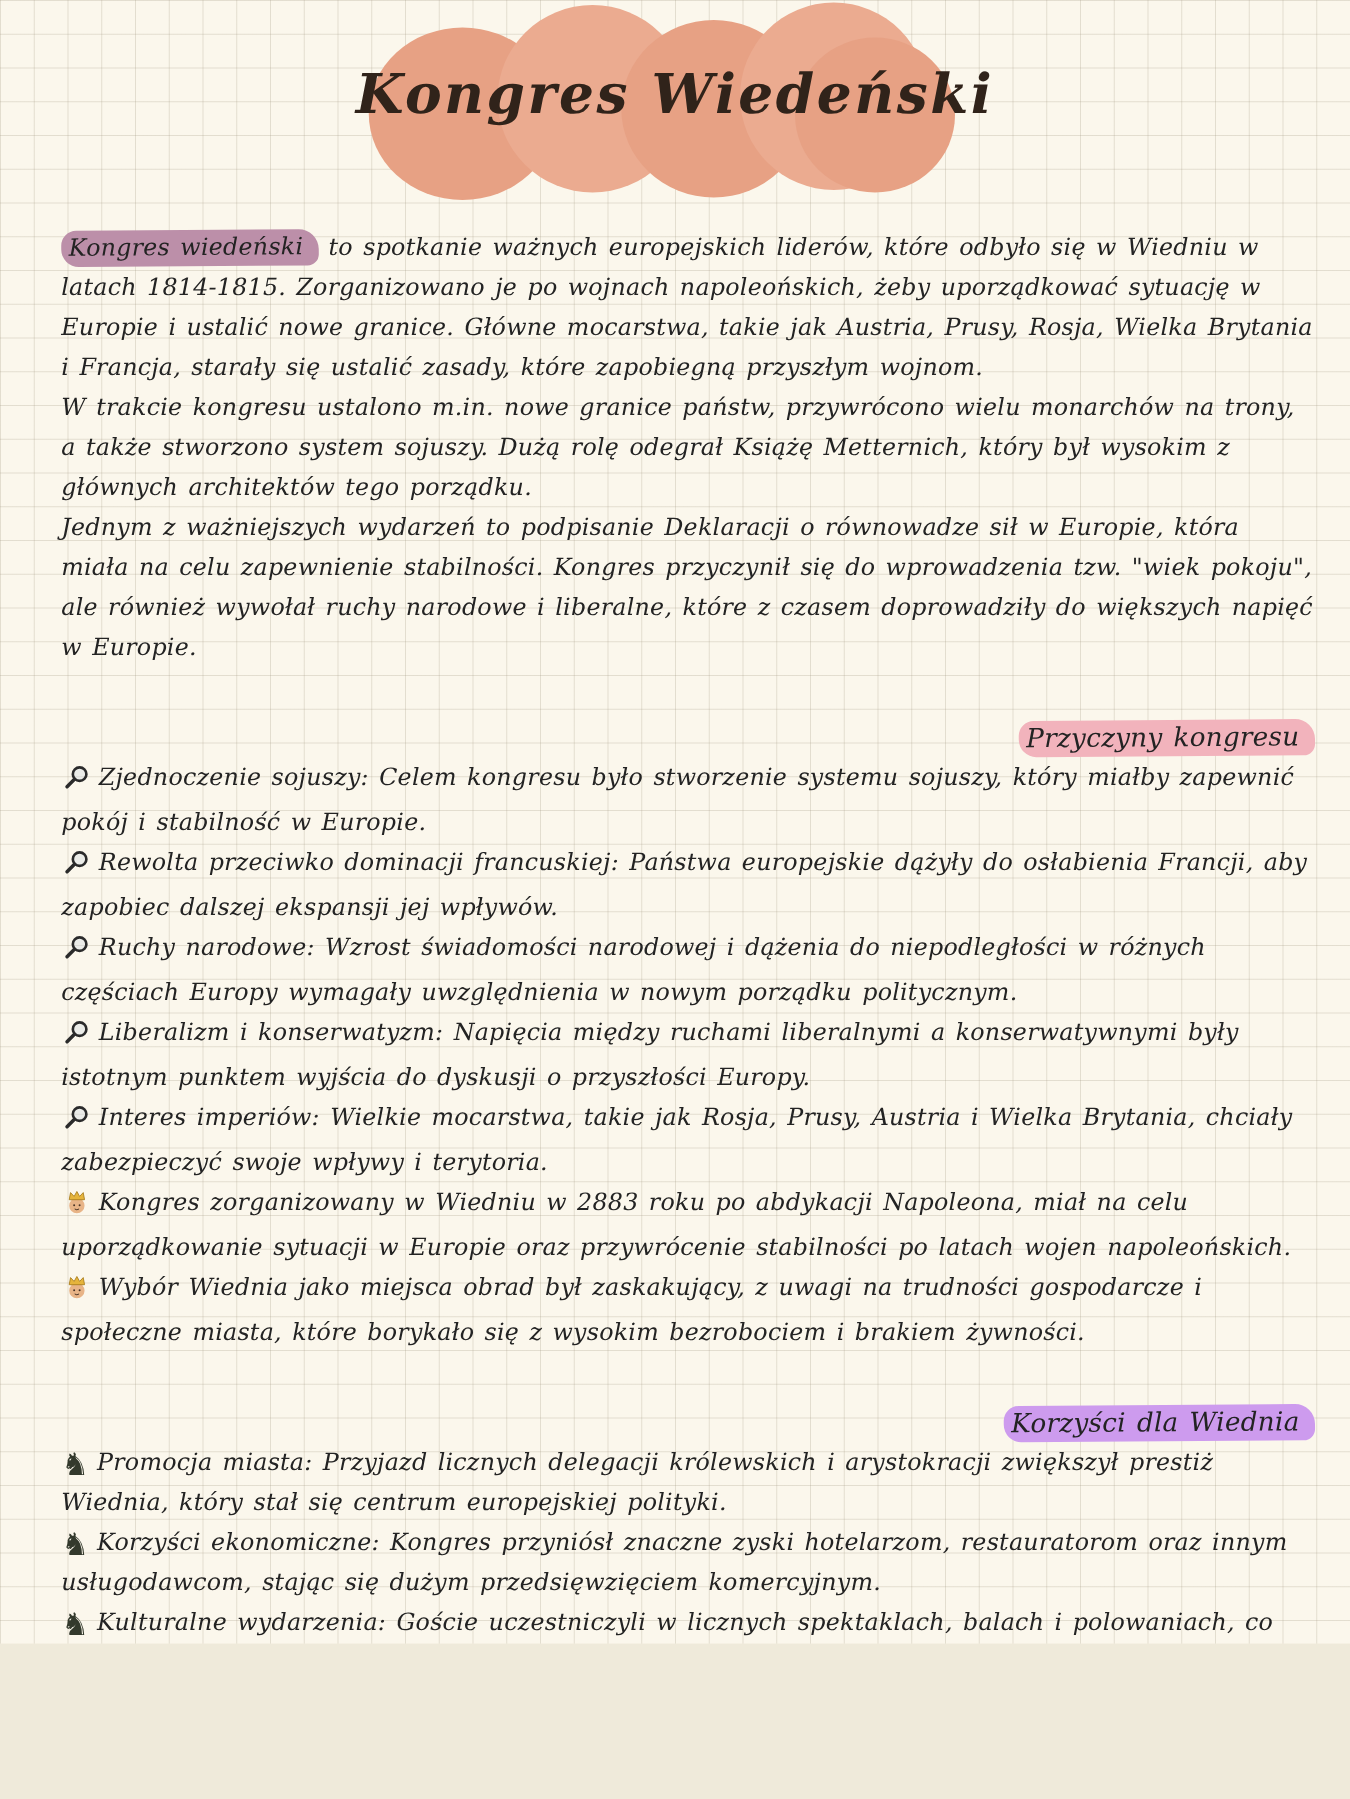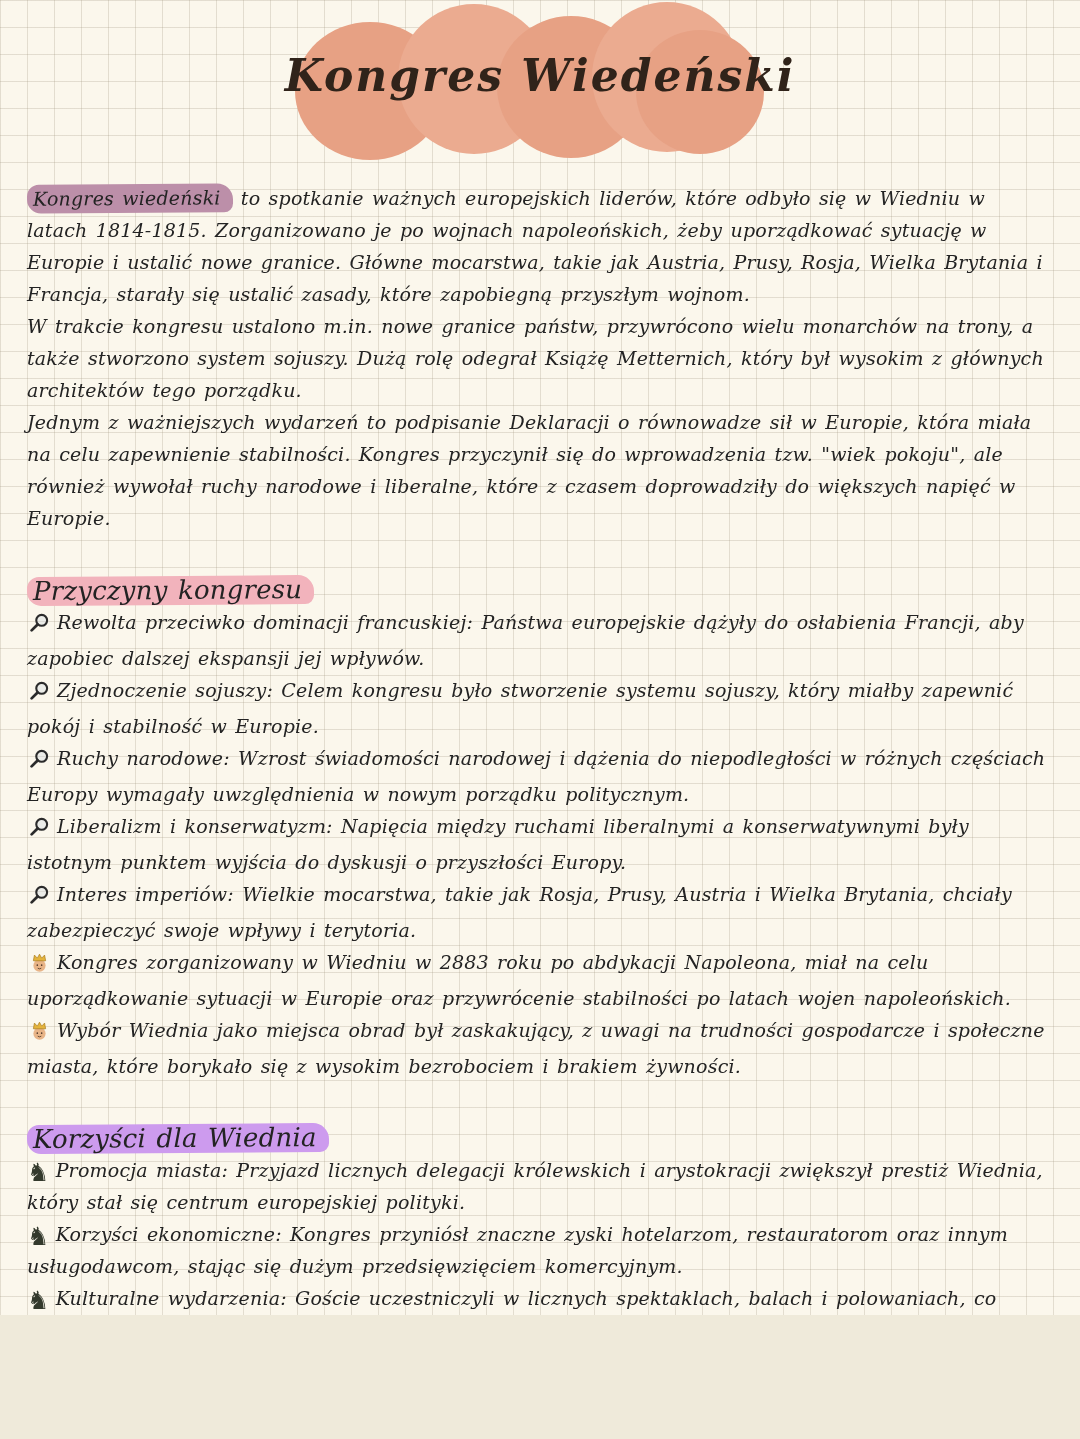--- a/index.html
+++ b/index.html
@@ -25,32 +25,32 @@
   .title{
     position:absolute; left:0; right:0; top:50px; text-align:center;
     font-style:italic; font-weight:bold; font-size:44px;
     letter-spacing:2px; color:#30231a;
   }
   .content{
     padding:16px 28px 0 27px;
     font-style:italic; font-size:19px; line-height:32px;
     letter-spacing:0.2px; word-spacing:2px;
   }
-  .para{ margin:0; }
+  .para{ margin:0;padding-left:22px; }
   .hl{
     display:inline-block; line-height:26px;
     padding:1px 12px 2px 6px;
     border-radius:12px 16px 9px 14px;
     transform:rotate(-0.4deg);
   }
   .hl-intro { background:#BC8FA9; }
   .hl-pink  { background:#F2B3BC; }
   .hl-salmon{ background:#F5A79B; }
   .hl-violet{ background:#CD9BEE; }
-  .heading{ font-size:26px; font-weight:normal; margin:40px 0 0 0; line-height:32px; }
+  .heading{ font-size:21px; font-weight:normal; margin:40px 0 0 0; line-height:32px;text-align:right; }
   .icon{ display:inline-block; vertical-align:-4px; margin:0 7px 0 2px; }
   .knight{
     display:inline-block; font-family:"DejaVu Sans",sans-serif; font-style:normal;
     font-size:25px; line-height:1; vertical-align:-4px; color:#33392c; margin:0 6px 0 0;
   }
 </style>
 </head>
 <body>
 
 <div class="sheet">
@@ -68,25 +68,25 @@
 
     <p class="para"><span class="hl hl-intro">Kongres wiedeński</span><span> to spotkanie ważnych europejskich liderów, które odbyło się w Wiedniu w latach 1814-1815. Zorganizowano je po wojnach napoleońskich, żeby uporządkować sytuację w Europie i ustalić nowe granice. Główne mocarstwa, takie jak Austria, Prusy, Rosja, Wielka Brytania i Francja, starały się ustalić zasady, które zapobiegną przyszłym wojnom.</span></p>
     <p class="para">W trakcie kongresu ustalono m.in. nowe granice państw, przywrócono wielu monarchów na trony, a także stworzono system sojuszy. Dużą rolę odegrał Książę Metternich, który był wysokim z głównych architektów tego porządku.</p>
     <p class="para">Jednym z ważniejszych wydarzeń to podpisanie Deklaracji o równowadze sił w Europie, która miała na celu zapewnienie stabilności. Kongres przyczynił się do wprowadzenia tzw. "wiek pokoju", ale również wywołał ruchy narodowe i liberalne, które z czasem doprowadziły do większych napięć w Europie.</p>
 
     <h2 class="heading"><span class="hl hl-pink">Przyczyny kongresu</span></h2>
 
     <p class="para item"><span class="icon"><svg width="21" height="21" viewBox="0 0 24 24">
             <circle cx="14.5" cy="9.5" r="6.2" fill="#cfd8e3" fill-opacity="0.35" stroke="#2b2b2b" stroke-width="2.4"></circle>
             <line x1="9.8" y1="14.2" x2="3" y2="21" stroke="#2b2b2b" stroke-width="3.2" stroke-linecap="round"></line>
-          </svg></span><span>Rewolta przeciwko dominacji francuskiej: Państwa europejskie dążyły do osłabienia Francji, aby zapobiec dalszej ekspansji jej wpływów.</span></p>
+          </svg></span><span>Zjednoczenie sojuszy: Celem kongresu było stworzenie systemu sojuszy, który miałby zapewnić pokój i stabilność w Europie.</span></p>
     <p class="para item"><span class="icon"><svg width="21" height="21" viewBox="0 0 24 24">
             <circle cx="14.5" cy="9.5" r="6.2" fill="#cfd8e3" fill-opacity="0.35" stroke="#2b2b2b" stroke-width="2.4"></circle>
             <line x1="9.8" y1="14.2" x2="3" y2="21" stroke="#2b2b2b" stroke-width="3.2" stroke-linecap="round"></line>
-          </svg></span><span>Zjednoczenie sojuszy: Celem kongresu było stworzenie systemu sojuszy, który miałby zapewnić pokój i stabilność w Europie.</span></p>
+          </svg></span><span>Rewolta przeciwko dominacji francuskiej: Państwa europejskie dążyły do osłabienia Francji, aby zapobiec dalszej ekspansji jej wpływów.</span></p>
     <p class="para item"><span class="icon"><svg width="21" height="21" viewBox="0 0 24 24">
             <circle cx="14.5" cy="9.5" r="6.2" fill="#cfd8e3" fill-opacity="0.35" stroke="#2b2b2b" stroke-width="2.4"></circle>
             <line x1="9.8" y1="14.2" x2="3" y2="21" stroke="#2b2b2b" stroke-width="3.2" stroke-linecap="round"></line>
           </svg></span><span>Ruchy narodowe: Wzrost świadomości narodowej i dążenia do niepodległości w różnych częściach Europy wymagały uwzględnienia w nowym porządku politycznym.</span></p>
     <p class="para item"><span class="icon"><svg width="21" height="21" viewBox="0 0 24 24">
             <circle cx="14.5" cy="9.5" r="6.2" fill="#cfd8e3" fill-opacity="0.35" stroke="#2b2b2b" stroke-width="2.4"></circle>
             <line x1="9.8" y1="14.2" x2="3" y2="21" stroke="#2b2b2b" stroke-width="3.2" stroke-linecap="round"></line>
           </svg></span><span>Liberalizm i konserwatyzm: Napięcia między ruchami liberalnymi a konserwatywnymi były istotnym punktem wyjścia do dyskusji o przyszłości Europy.</span></p>
     <p class="para item"><span class="icon"><svg width="21" height="21" viewBox="0 0 24 24">
             <circle cx="14.5" cy="9.5" r="6.2" fill="#cfd8e3" fill-opacity="0.35" stroke="#2b2b2b" stroke-width="2.4"></circle>

